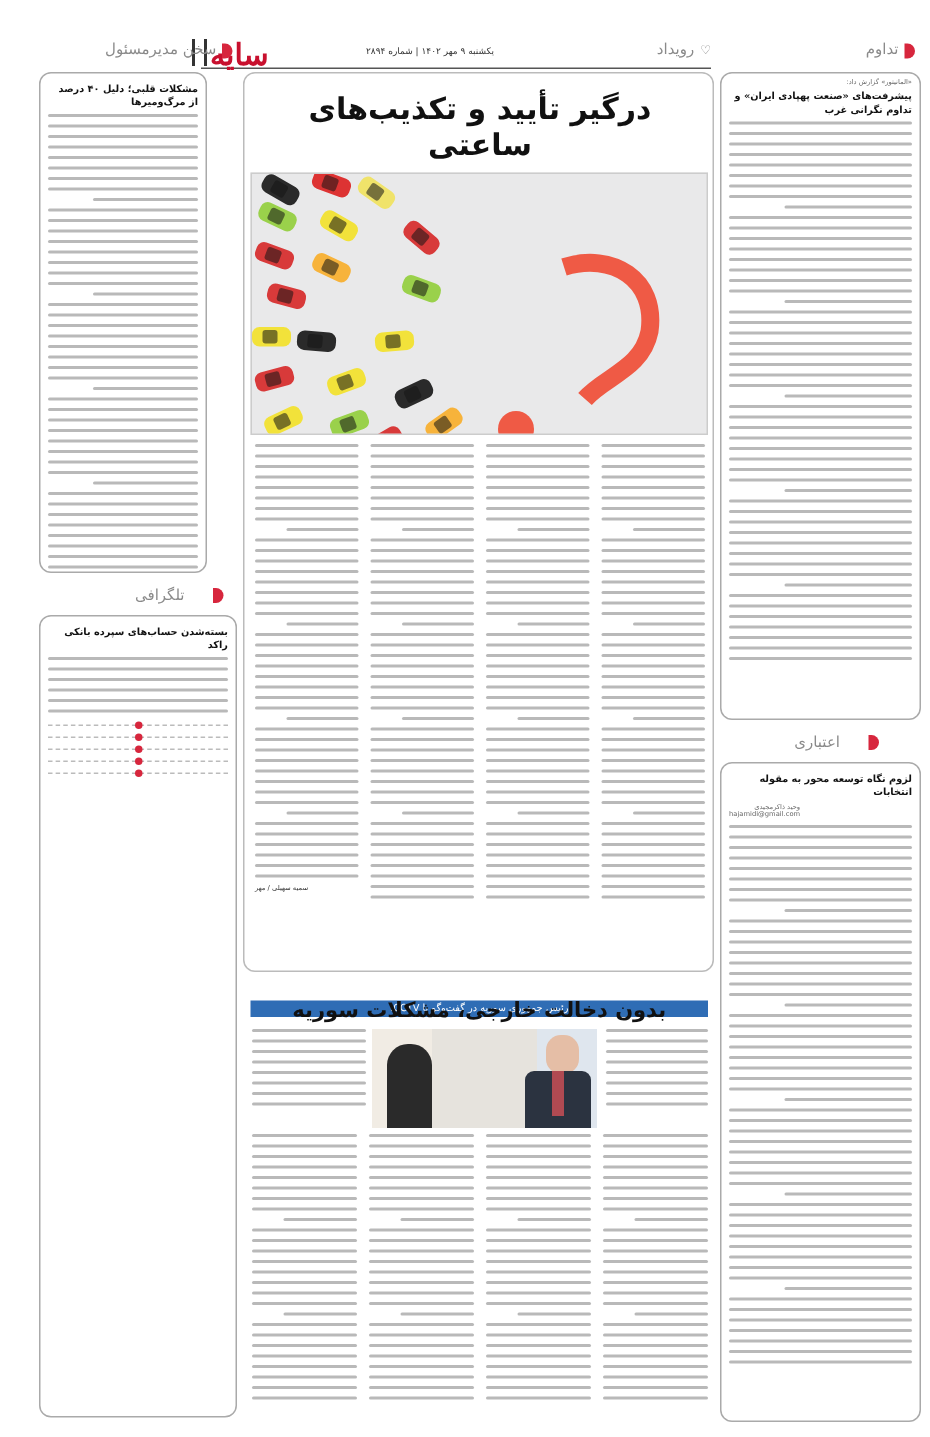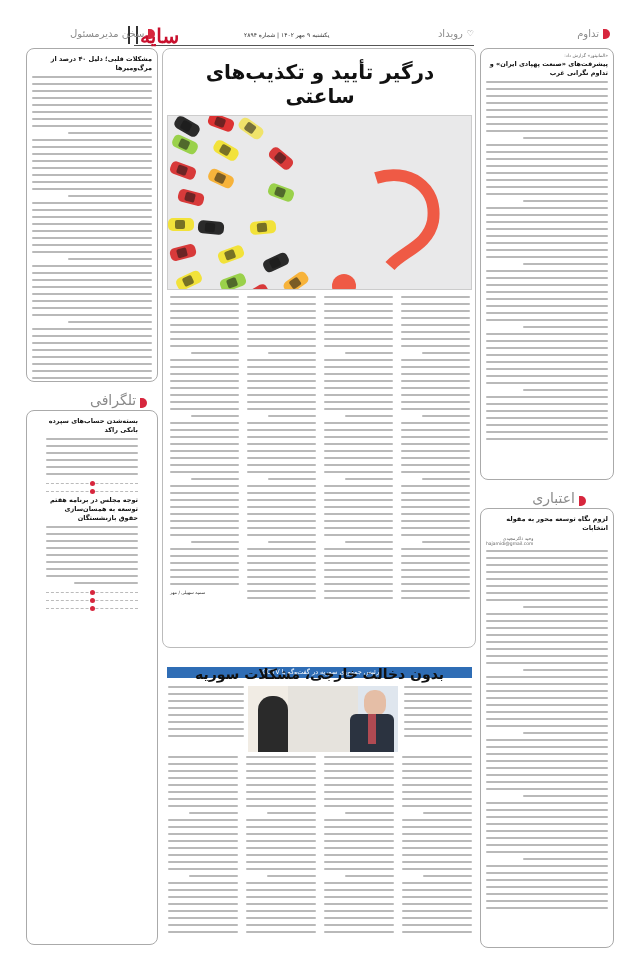--- a/index.html
+++ b/index.html
@@ -34,21 +34,21 @@
   .car::after { content: ""; position: absolute; left: 7px; top: 2px; width: 10px; height: 9px; background: rgba(20,20,20,0.55); border-radius: 2px; }
 
   .body-cols { position: absolute; display: flex; flex-direction: row; gap: 8px; }
   .body-col { flex: 1; }
 
   .blue-band { position: absolute; top: 651px; left: 167px; width: 305px; height: 11px; background: #2f6db5; color: #fff; font-size: 6.5px; text-align: center; line-height: 11px; margin-top: 16px; }
   .syria-title { position: absolute; top: 664px; left: 167px; width: 305px; text-align: center; font-size: 14px; font-weight: bold; color: #111; line-height: 20px; }
   .syria-photo { position: absolute; top: 686px; left: 248px; width: 150px; height: 66px; background: #e6e3dd; overflow: hidden; }
 
   .credit { font-size: 4.5px; color: #333; text-align: left; }
-  .sec-title-box { position: absolute; font-size: 14px; color: #8a8a8a; display: flex; align-items: flex-end; gap: 4px; }
+  .sec-title-box { position: absolute; font-size: 10px; color: #8a8a8a; display: flex; align-items: flex-start; gap: 19px; }
 </style>
 </head>
 <body>
 
 <div class="header">
   <div class="sec-label" style="right:6px;">
     <span class="red-flag"></span>
     <span>تداوم</span>
   </div>
   <div class="sec-label" style="right:142px;">
@@ -58,21 +58,21 @@
   <div class="hdr-rule" style="left:130px; width:340px;"></div>
   <div class="dateline">یکشنبه ۹ مهر ۱۴۰۲ | شماره ۲۸۹۴</div>
   <div class="logo-bars"></div>
   <div class="logo">سایه</div>
   <div class="sec-label" style="left:66px;">
     <span class="red-flag"></span>
     <span>سخن مدیرمسئول</span>
   </div>
 </div>
 
-<div class="col-box" style="top:48px; left:26px; width:132px; height:334px; padding:4px 5px;">
+<div class="col-box" style="top:48px; left:26px; width:112px; height:334px; padding:4px 5px;">
   <div class="h-small">مشکلات قلبی؛ دلیل ۴۰ درصد از مرگ‌ومیرها</div>
   <div class="lines" id="ed-lines">
       <div class="line"></div>
       <div class="line"></div>
       <div class="line"></div>
       <div class="line"></div>
       <div class="line"></div>
       <div class="line"></div>
       <div class="line"></div>
       <div class="line"></div>
@@ -112,52 +112,38 @@
       <div class="line"></div>
       <div class="line"></div>
       <div class="line"></div>
     </div>
 </div>
 
 <div class="sec-title-box" style="top:392px; left:90px;">
   <span class="red-flag"></span>
   <span>تلگرافی</span>
 </div>
-<div class="col-box" style="top:410px; left:26px; width:132px; height:535px; padding:4px 19px;">
+<div class="col-box" style="top:410px; left:26px; width:132px; height:535px; padding:4px 5px;">
   <div>
     <div class="h-small">بسته‌شدن حساب‌های سپرده بانکی راکد</div>
     <div class="lines">
         <div class="line"></div>
         <div class="line"></div>
         <div class="line"></div>
         <div class="line"></div>
         <div class="line"></div>
         <div class="line"></div>
       </div>
   </div>
   <div class="sep">
       <span class="dot"></span>
     </div>
   <div class="sep">
       <span class="dot"></span>
     </div>
-  <div>
-    <div class="h-small">توجه مجلس در برنامه هفتم توسعه به همسان‌سازی حقوق بازنشستگان</div>
-    <div class="lines">
-        <div class="line"></div>
-        <div class="line"></div>
-        <div class="line"></div>
-        <div class="line"></div>
-        <div class="line"></div>
-        <div class="line"></div>
-        <div class="line"></div>
-        <div class="line"></div>
-        <div class="line short"></div>
-      </div>
-  </div>
   <div class="sep">
       <span class="dot"></span>
     </div>
   <div class="sep">
       <span class="dot"></span>
     </div>
   <div class="sep">
       <span class="dot"></span>
     </div>
 </div>

